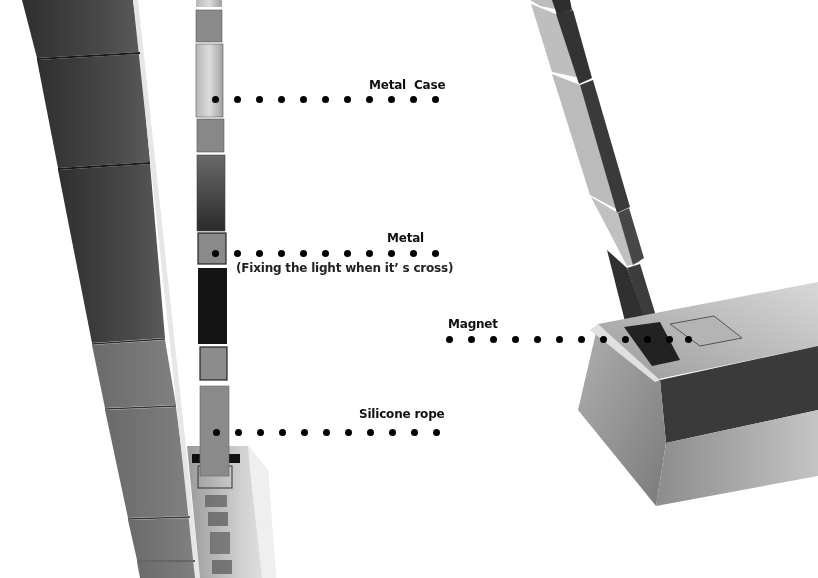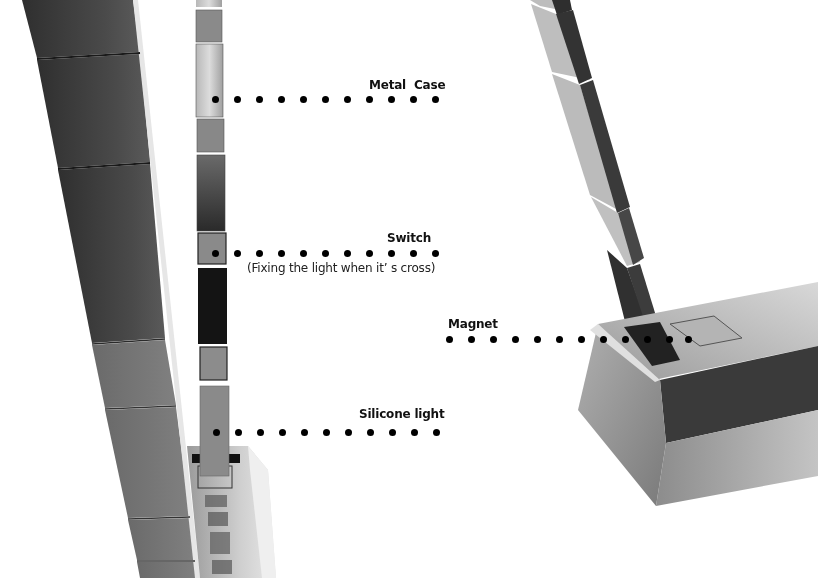--- a/index.html
+++ b/index.html
@@ -151,39 +151,39 @@
         <span class="dot" style="left:110px"></span>
         <span class="dot" style="left:132px"></span>
         <span class="dot" style="left:154px"></span>
         <span class="dot" style="left:176px"></span>
         <span class="dot" style="left:198px"></span>
         <span class="dot" style="left:220px"></span>
     </div>
   </div>
 
   <div>
-    <div class="label" style="left:387px; top:231px;">Switch</div>
+    <div class="label" style="left:387px; top:231px;">Metal</div>
     <div class="leader" style="left:212px; top:250px; width:230px;">
       <span class="dot" style="left:0px"></span>
         <span class="dot" style="left:22px"></span>
         <span class="dot" style="left:44px"></span>
         <span class="dot" style="left:66px"></span>
         <span class="dot" style="left:88px"></span>
         <span class="dot" style="left:110px"></span>
         <span class="dot" style="left:132px"></span>
         <span class="dot" style="left:154px"></span>
         <span class="dot" style="left:176px"></span>
         <span class="dot" style="left:198px"></span>
         <span class="dot" style="left:220px"></span>
     </div>
-    <div class="sublabel" style="left:247px; top:261px;">(Fixing the light when it’ s cross)</div>
-  </div>
-
-  <div>
-    <div class="label" style="left:359px; top:407px;">Silicone light</div>
+    <div class="sublabel" style="left:236px; top:261px;font-weight:bold;">(Fixing the light when it’ s cross)</div>
+  </div>
+
+  <div>
+    <div class="label" style="left:359px; top:407px;">Silicone rope</div>
     <div class="leader" style="left:213px; top:429px; width:230px;">
       <span class="dot" style="left:0px"></span>
         <span class="dot" style="left:22px"></span>
         <span class="dot" style="left:44px"></span>
         <span class="dot" style="left:66px"></span>
         <span class="dot" style="left:88px"></span>
         <span class="dot" style="left:110px"></span>
         <span class="dot" style="left:132px"></span>
         <span class="dot" style="left:154px"></span>
         <span class="dot" style="left:176px"></span>

